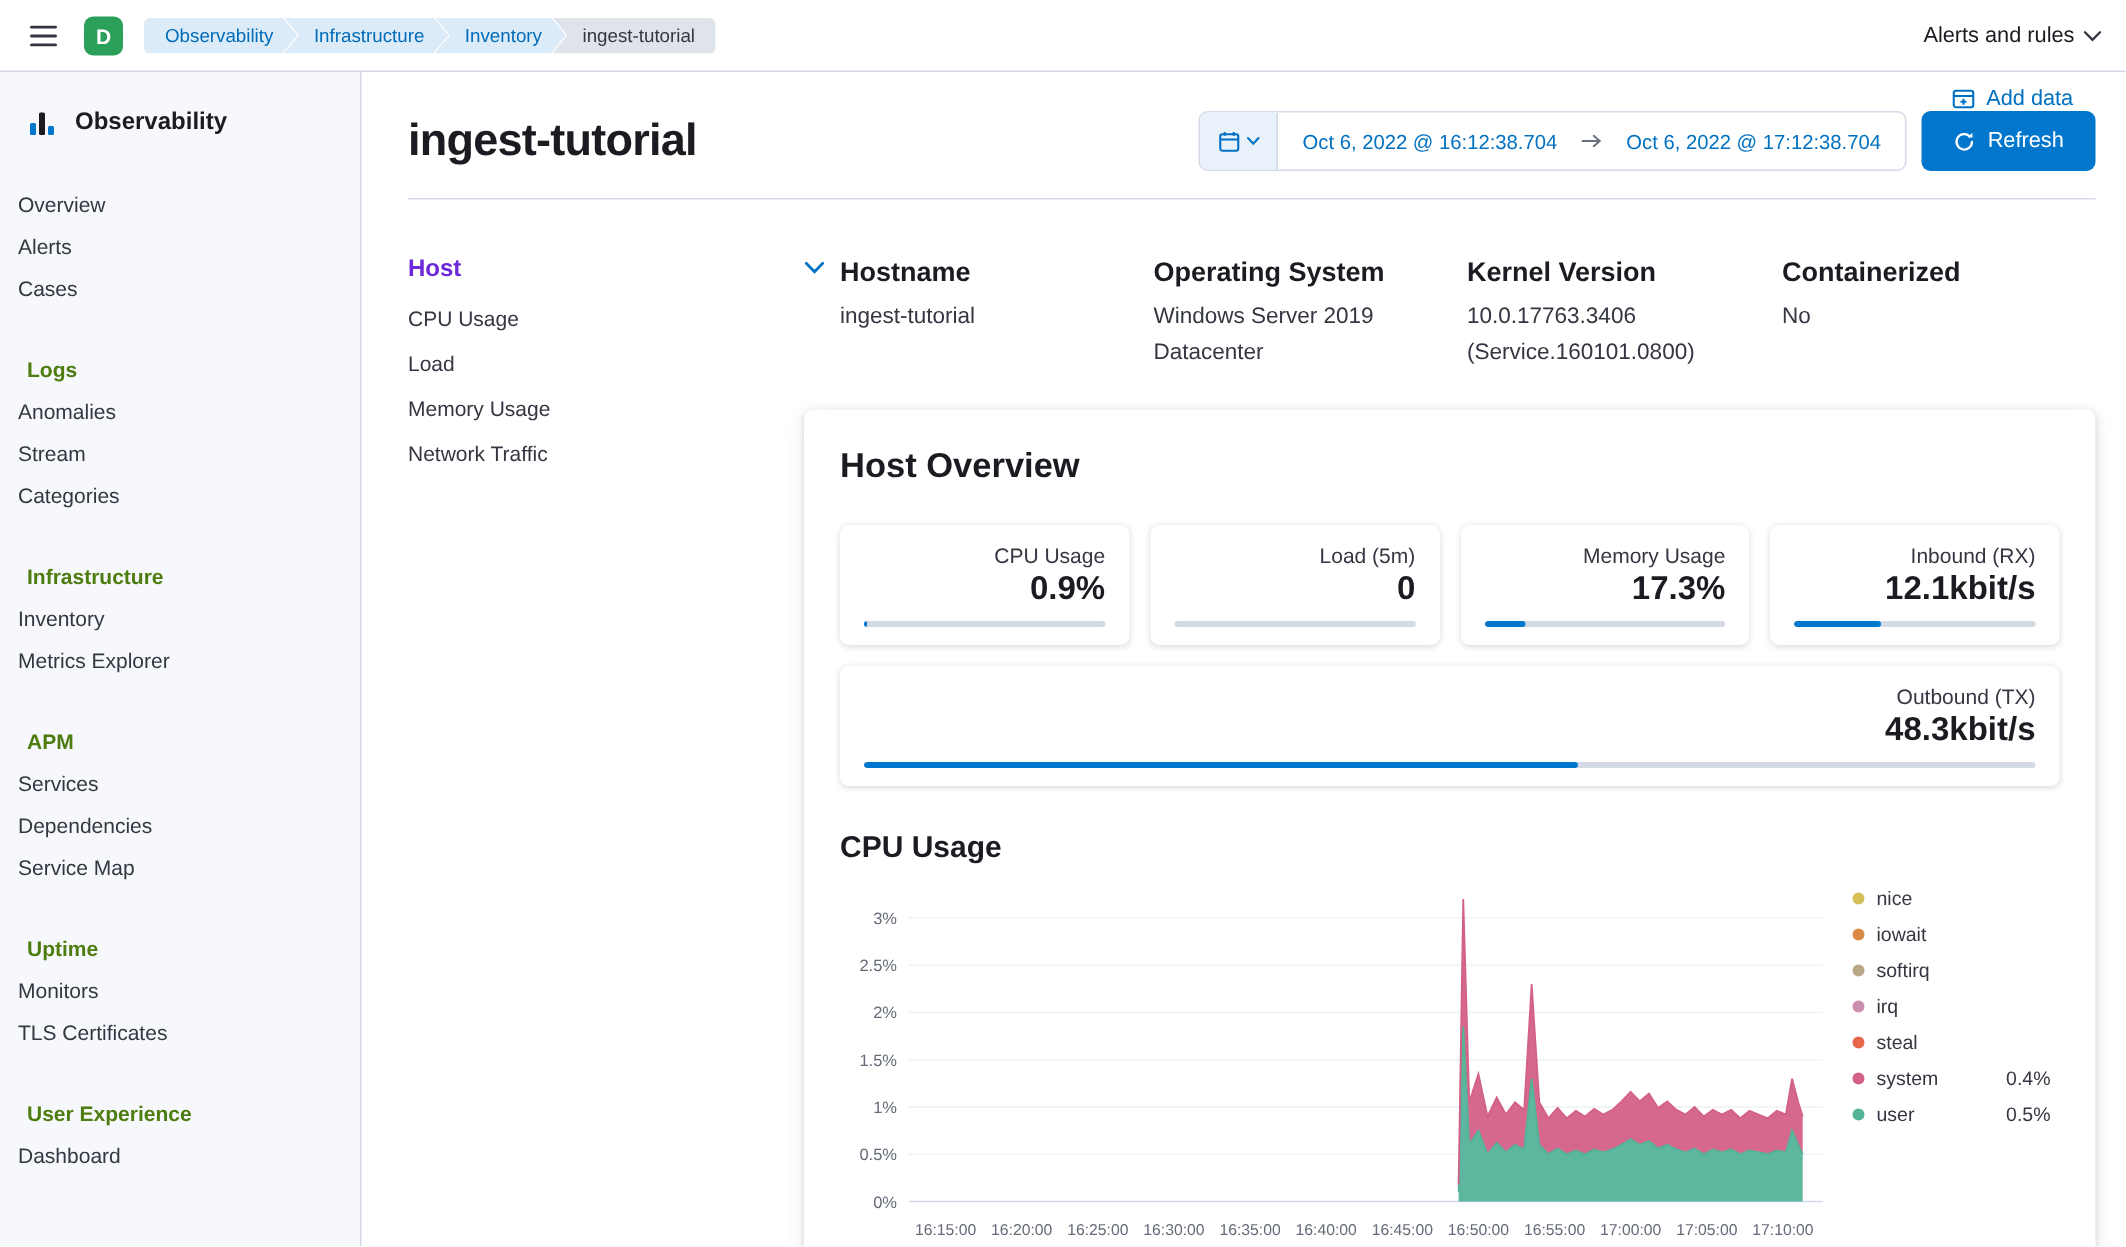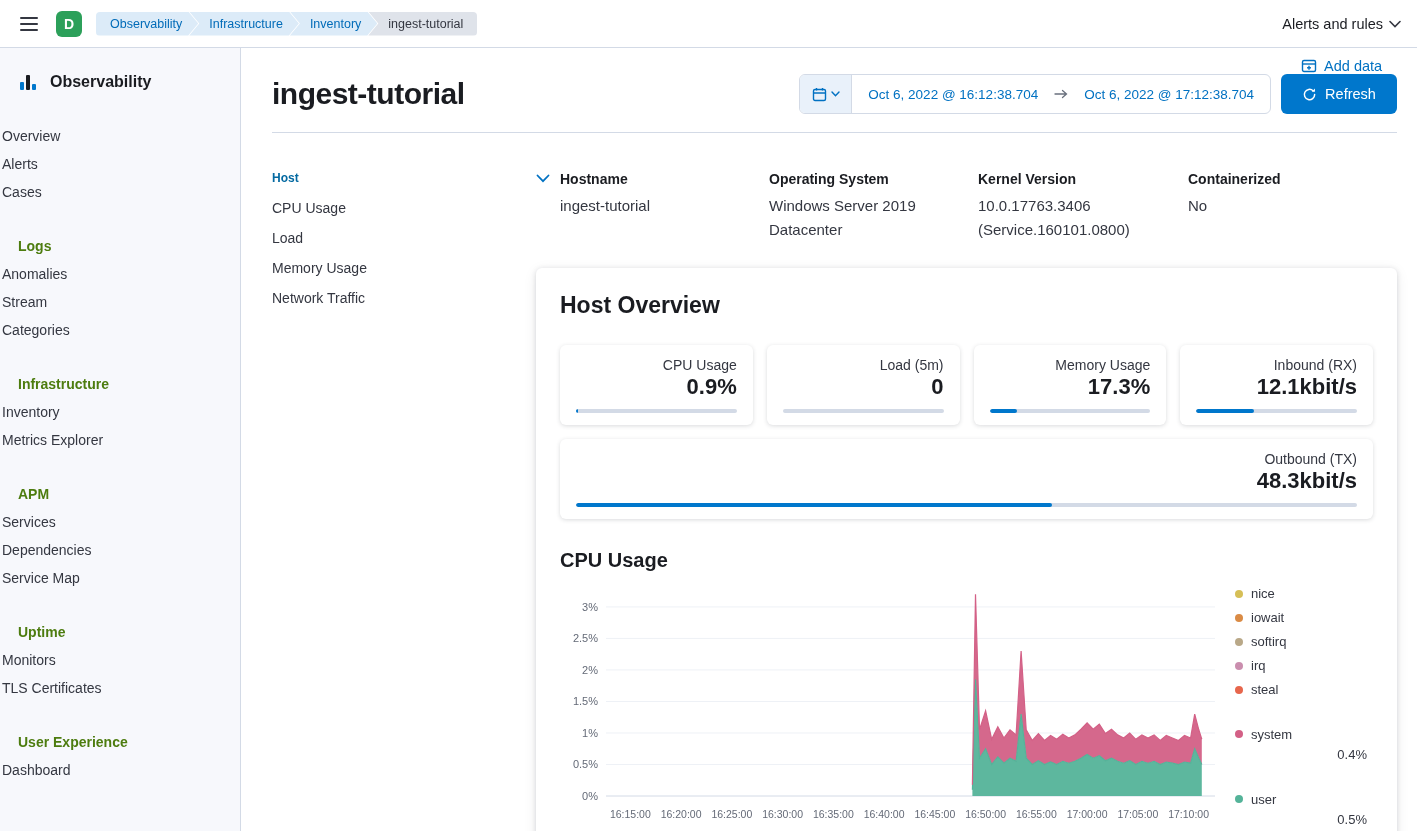--- a/index.html
+++ b/index.html
@@ -19,61 +19,61 @@
   .crumb.last { clip-path: polygon(0 0, 100% 0, 100% 100%, 0 100%, 10px 50%); border-radius: 0 4px 4px 0; background: #dfe3ea; color: #343741; padding-right: 14px; cursor: default; }
   .top-right { margin-left: auto; display: flex; align-items: center; gap: 26px; font-size: 14.5px; flex-direction: column; }
   .top-link { color: #1a1c21; cursor: pointer; display: flex; align-items: center; gap: 6px; }
   .add-data { color: #0071c2; font-weight: 500; cursor: pointer; display: flex; align-items: center; gap: 7px; }
 
   
   .layout { display: flex; height: 783px; }
   .sidebar { width: 241px; flex-shrink: 0; border-right: 1px solid #d3dae6; background: #f7f8fc; padding-top: 24px; overflow: hidden; }
   .side-head { display: flex; align-items: center; gap: 12px; padding: 0 18px; margin-bottom: 30px; }
   .side-title { font-size: 16px; font-weight: 700; color: #1a1c21; }
-  .side-item { padding: 5px 2px; line-height: 18px; font-size: 14px; color: #343741; cursor: pointer; }
+  .side-item { padding: 5px 12px; line-height: 18px; font-size: 14px; color: #343741; cursor: pointer; }
   .side-group-heading { padding: 5px 18px; line-height: 18px; font-size: 14px; font-weight: 700; color: #4d7c0f; margin-top: 26px; }
 
   .main { flex: 1; padding: 26px 20px 0 31px; overflow: hidden; min-width: 0; }
   .title-row { display: flex; justify-content: space-between; align-items: center; }
   .page-title { font-size: 30px; font-weight: 700; color: #1a1c21; letter-spacing: -0.5px; }
   .controls { display: flex; align-items: center; gap: 10px; }
   .datepicker { display: flex; align-items: center; height: 40px; border: 1px solid #d3dae6; border-radius: 6px; background: #fff; overflow: hidden; }
   .dp-quick { width: 52px; height: 100%; background: #e9f1fa; border-right: 1px solid #d3dae6; display: flex; align-items: center; justify-content: center; gap: 4px; cursor: pointer; }
   .dp-date { padding: 0 16px; font-size: 13.5px; color: #0071c2; cursor: pointer; white-space: nowrap; }
   .refresh-btn { height: 40px; min-width: 116px; background: #0077cc; border: none; border-radius: 6px; color: #fff; font-size: 14.5px; font-weight: 500; font-family: inherit; display: flex; align-items: center; justify-content: center; gap: 8px; padding: 0 16px; cursor: pointer; }
   .divider { border: none; border-top: 1px solid #d3dae6; margin-top: 18px; }
 
   .content { display: flex; margin-top: 38px; }
   .subnav { width: 264px; flex-shrink: 0; }
-  .subnav-heading { font-size: 12px; font-weight: 700; color: #0369a1; padding: 0 0 8px; }
+  .subnav-heading { font-size: 16px; font-weight: 700; color: #6d28d9; padding: 0 0 8px; }
   .subnav-item { font-size: 14px; color: #343741; padding: 7px 0; cursor: pointer; }
 
   .detail { flex: 1; min-width: 0; }
   .meta-row { display: flex; align-items: flex-start; }
   .meta-chevron { margin: 3px 10px 0 0; cursor: pointer; flex-shrink: 0; }
   .meta-grid { display: grid; grid-template-columns: 209px 209px 210px 1fr; flex: 1; }
-  .meta-label { font-size: 14px; font-weight: 700; color: #1a1c21; margin-bottom: 7px; }
+  .meta-label { font-size: 18px; font-weight: 700; color: #1a1c21; margin-bottom: 7px; }
   .meta-value { font-size: 15px; color: #343741; line-height: 1.6; padding-right: 18px; }
 
   .card { margin-top: 26px; background: #fff; border-radius: 6px; padding: 24px; box-shadow: 0 1px 5px rgba(52,55,65,.18), 0 3px 14px rgba(52,55,65,.08); }
   .card-title { font-size: 23px; font-weight: 700; color: #1a1c21; }
   .tiles { display: grid; grid-template-columns: repeat(4, 1fr); gap: 14px; margin-top: 26px; }
   .tile { background: #fff; border-radius: 6px; padding: 12px 16px; box-shadow: 0 1px 4px rgba(52,55,65,.18); }
   .tile.wide { grid-column: 1 / -1; }
   .tile-label { font-size: 14px; text-align: right; color: #343741; }
   .tile-value { font-size: 22px; font-weight: 700; color: #1a1c21; text-align: right; margin: 1px 0 9px; }
   .tile-bar { height: 4px; border-radius: 2px; background: #d3dae6; overflow: hidden; }
   .tile-bar-fill { height: 100%; background: #0077cc; border-radius: 2px; }
 
   .chart-title { font-size: 20px; font-weight: 700; color: #1a1c21; margin: 30px 0 6px; }
   .chart-wrap { display: flex; align-items: flex-start; gap: 10px; }
   .legend { width: 132px; flex-shrink: 0; padding-top: 8px; display: flex; flex-direction: column; gap: 9px; font-size: 13px; }
   .legend-item { display: flex; align-items: center; gap: 8px; cursor: pointer; }
   .legend-dot { width: 8px; height: 8px; border-radius: 50%; flex-shrink: 0; }
-  .legend-value { margin-left: auto; color: #343741; margin-top: 41px; }
+  .legend-value { margin-left: auto; color: #343741; }
 </style>
 </head>
 <body>
 
 <header class="topbar">
   <button class="hamburger">
     <svg width="18" height="14" viewBox="0 0 18 14">
         <g stroke="#343741" stroke-width="2" stroke-linecap="round">
           <line x1="1" y1="1" x2="17" y2="1"></line>
           <line x1="1" y1="7" x2="17" y2="7"></line>

